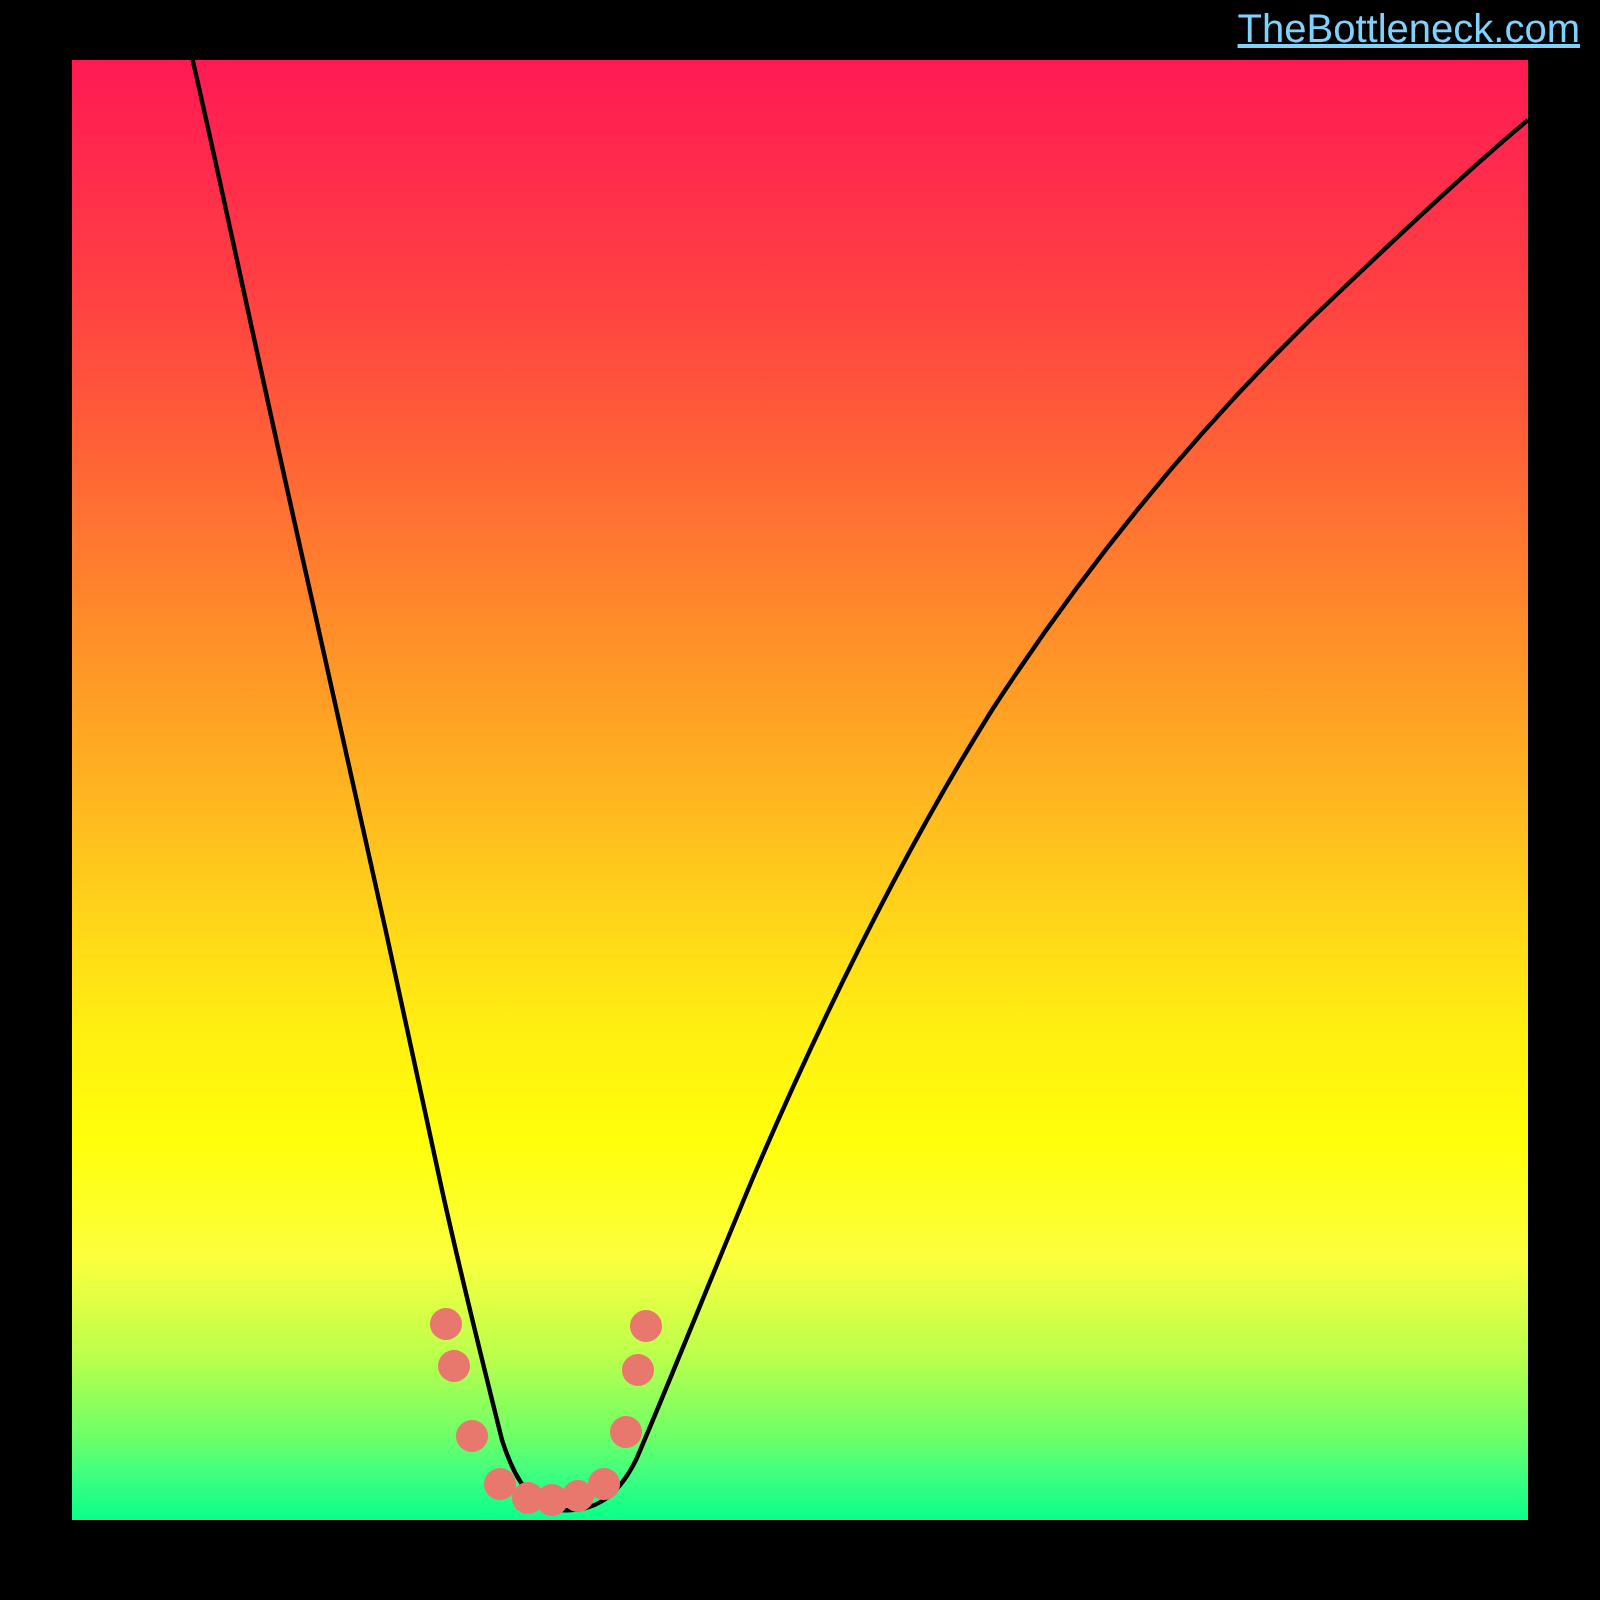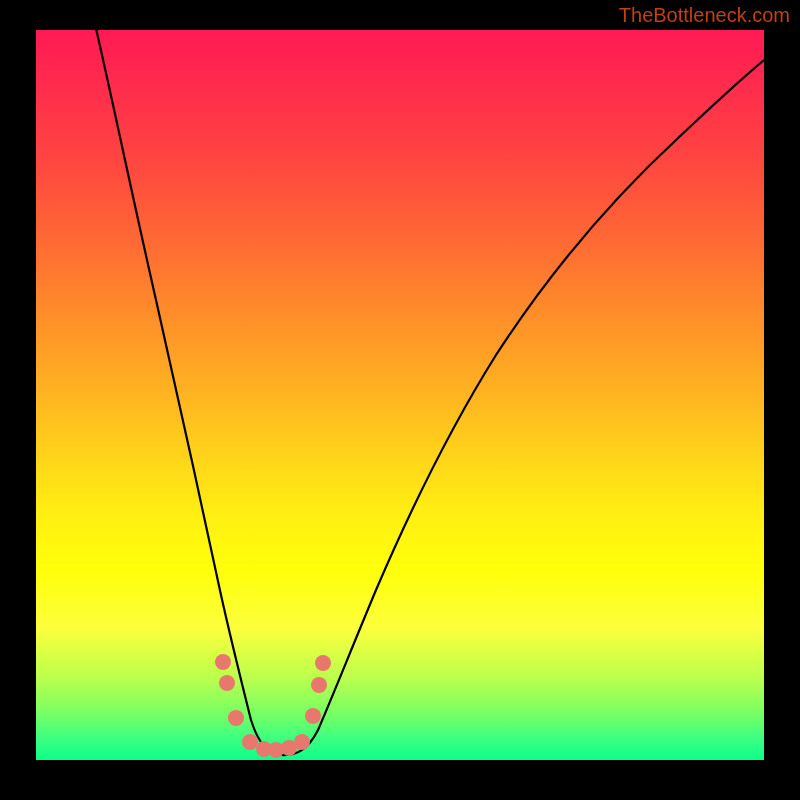--- a/index.html
+++ b/index.html
@@ -2,24 +2,25 @@
 <html><head>
   <meta charset="utf-8">
   <style>
     * { margin: 0; padding: 0; box-sizing: border-box; }
     body { width: 800px; height: 800px; overflow: hidden; font-family: Arial, sans-serif; }
     .container { width: 800px; height: 800px; position: relative; background: #000; }
     .watermark {
       position: absolute;
       top: 4px;
       right: 10px;
-      color: #c2410c;
+      color: #7dd3fc;
       font-size: 20px;
       font-weight: 500;
       z-index: 10;
+      text-decoration: underline;
     }
     .plot-area {
       position: absolute;
       left: 36px;
       top: 30px;
       width: 728px;
       height: 730px;
       background: linear-gradient(
         to bottom,
         #ff1a53 0%,

